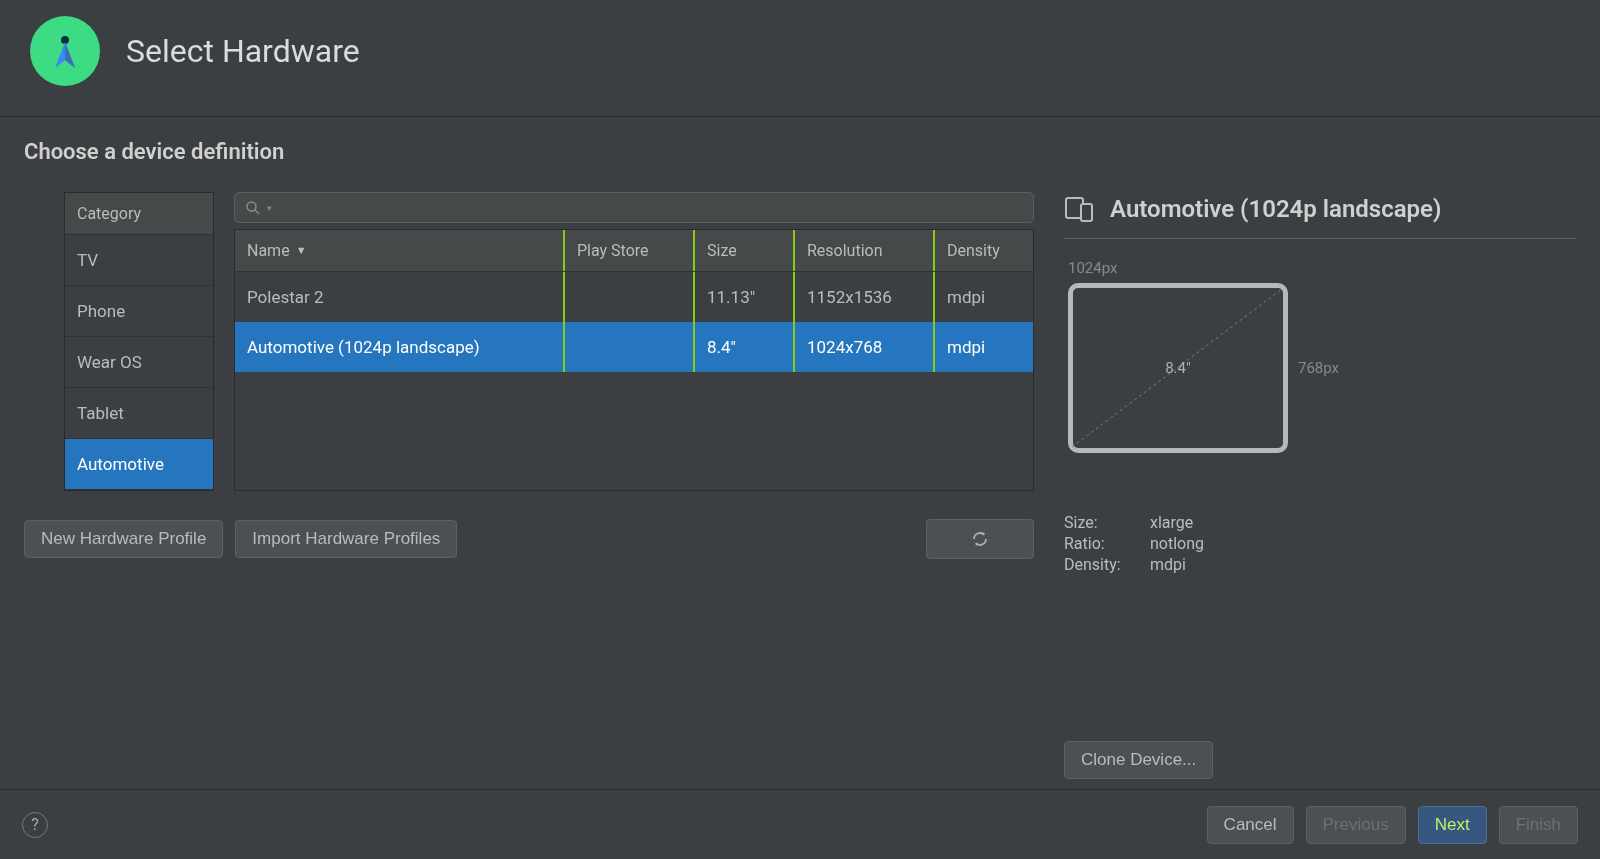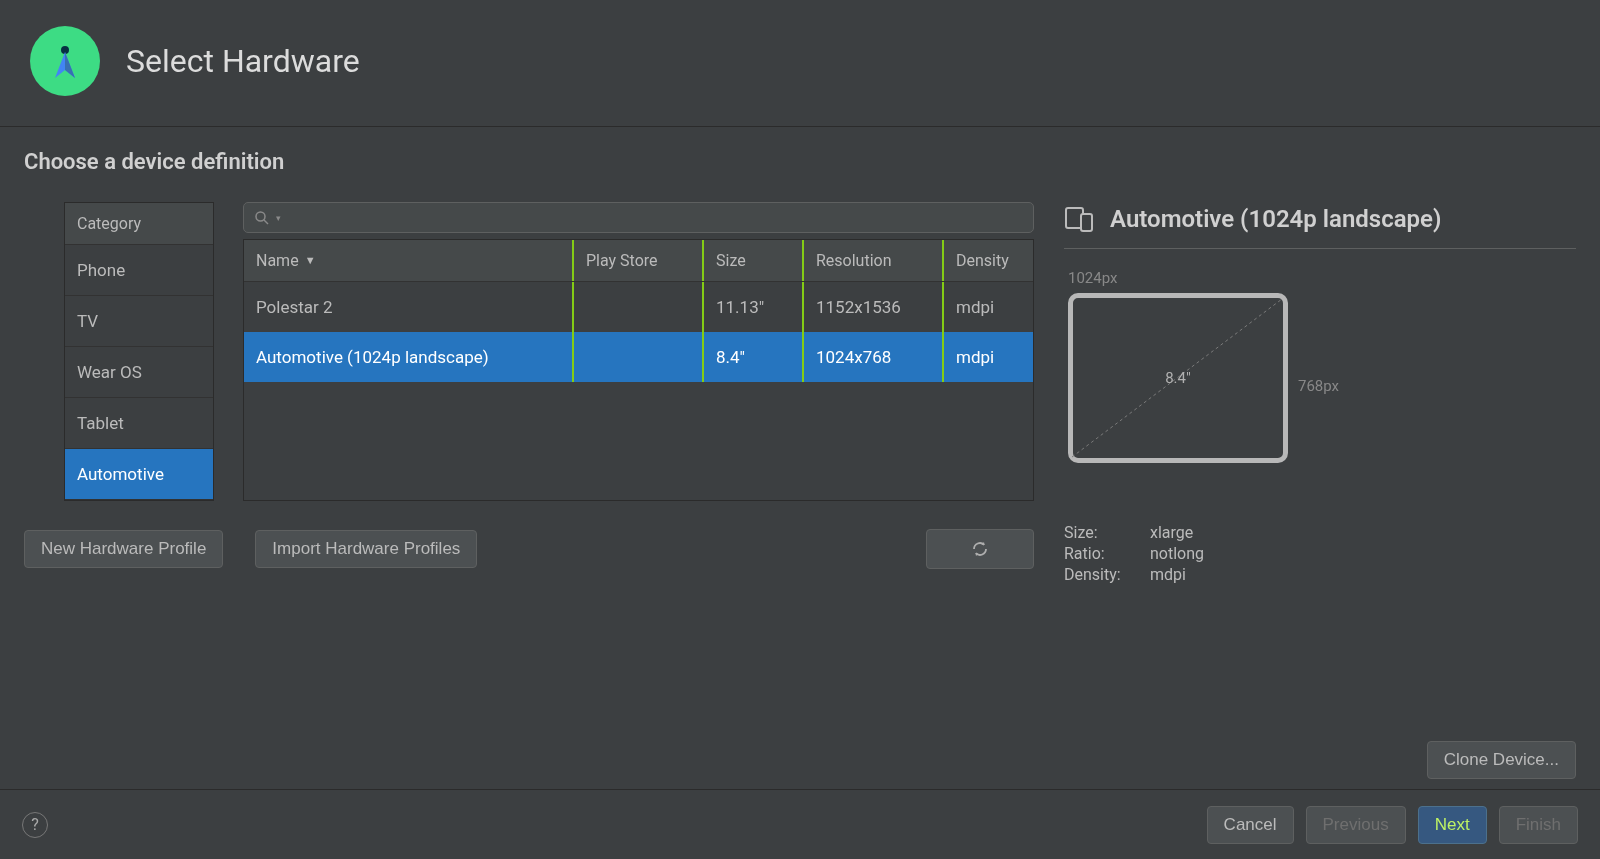--- a/index.html
+++ b/index.html
@@ -8,21 +8,21 @@
     background: #3c3f41;
     color: #bbbbbb;
     width: 1600px;
     height: 859px;
     overflow: hidden;
     display: flex;
     flex-direction: column;
   }
   .header {
     background: #3c3f41;
-    padding: 26px 30px 30px 30px;
+    padding: 16px 30px 30px 30px;
     display: flex;
     align-items: center;
     gap: 26px;
     border-bottom: 1px solid #2b2b2b;
   }
   .logo-circle {
     width: 70px;
     height: 70px;
     border-radius: 50%;
     background: #3ddc84;
@@ -56,21 +56,21 @@
   }
   .left-col {
     display: flex;
     flex-direction: row;
     gap: 18px;
     width: 1010px;
     flex-direction: column;
   }
   .table-area {
     display: flex;
-    gap: 29px;
+    gap: 20px;
     padding-left: 40px;
   }
   .category-list {
     width: 150px;
     display: flex;
     flex-direction: column;
     border: 1px solid #2b2b2b;
   }
   .category-header {
     background: #45494a;
@@ -145,21 +145,21 @@
   .col-res  { width: 140px; }
   .col-den  { flex: 1; }
   .device-row { display: flex; cursor: pointer; }
   .device-row .td { padding: 15px 12px; font-size: 17px; }
   .device-row.selected { background: #2675bf; }
   .device-row.selected .td { color: #ffffff; }
   .device-filler { flex: 1; background: #3c3f41; }
   .sort-arrow { margin-left: 6px; font-size: 11px; }
   .left-buttons-row {
     display: flex;
-    gap: 32px;
+    gap: 12px;
     padding-top: 10px;
     align-items: center;
     justify-content: space-between;
   }
   .btn {
     background: #4c5052;
     border: 1px solid #5e6060;
     color: #bbbbbb;
     font-size: 17px;
     padding: 8px 16px;
@@ -222,21 +222,21 @@
     position: absolute;
     top: -24px;
     left: 0;
     width: 220px;
     text-align: left;
     font-size: 15px;
     color: #888;
   }
   .diagram-right-label {
     position: absolute;
-    top: 8px;
+    top: 0;
     left: 230px;
     height: 170px;
     display: flex;
     align-items: center;
     font-size: 15px;
     color: #888;
   }
   .diagram-rect {
     position: absolute;
     top: 0;
@@ -266,21 +266,20 @@
     font-size: 15px;
     color: #b0b0b0;
   }
   .spec-block { display: flex; flex-direction: column; gap: 2px; font-size: 16px; }
   .spec-row { display: flex; gap: 8px; }
   .spec-label { width: 78px; color: #bbbbbb; }
   .spec-value { color: #bbbbbb; }
   .right-footer {
     margin-top: auto;
     display: flex;
-    justify-content: flex-end;
     padding-top: 10px;
   }
   .footer {
     height: 70px;
     border-top: 1px solid #2b2b2b;
     display: flex;
     align-items: center;
     padding: 0 22px;
     gap: 12px;
   }
@@ -312,22 +311,22 @@
 </div>
 
 <div class="content">
   <div class="section-title">Choose a device definition</div>
 
   <div class="main-row">
     <div class="left-col">
       <div class="table-area">
         <div class="category-list">
           <div class="category-header">Category</div>
+          <div class="category-item">TV</div>
           <div class="category-item">Phone</div>
-          <div class="category-item">TV</div>
           <div class="category-item">Wear OS</div>
           <div class="category-item">Tablet</div>
           <div class="category-item selected">Automotive</div>
           <div class="category-filler"></div>
         </div>
 
         <div class="table-col">
           <div class="search-box">
             <svg width="16" height="16" viewBox="0 0 16 16">
               <circle cx="6.5" cy="6.5" r="4.5" fill="none" stroke="#8a8a8a" stroke-width="1.5"></circle>

